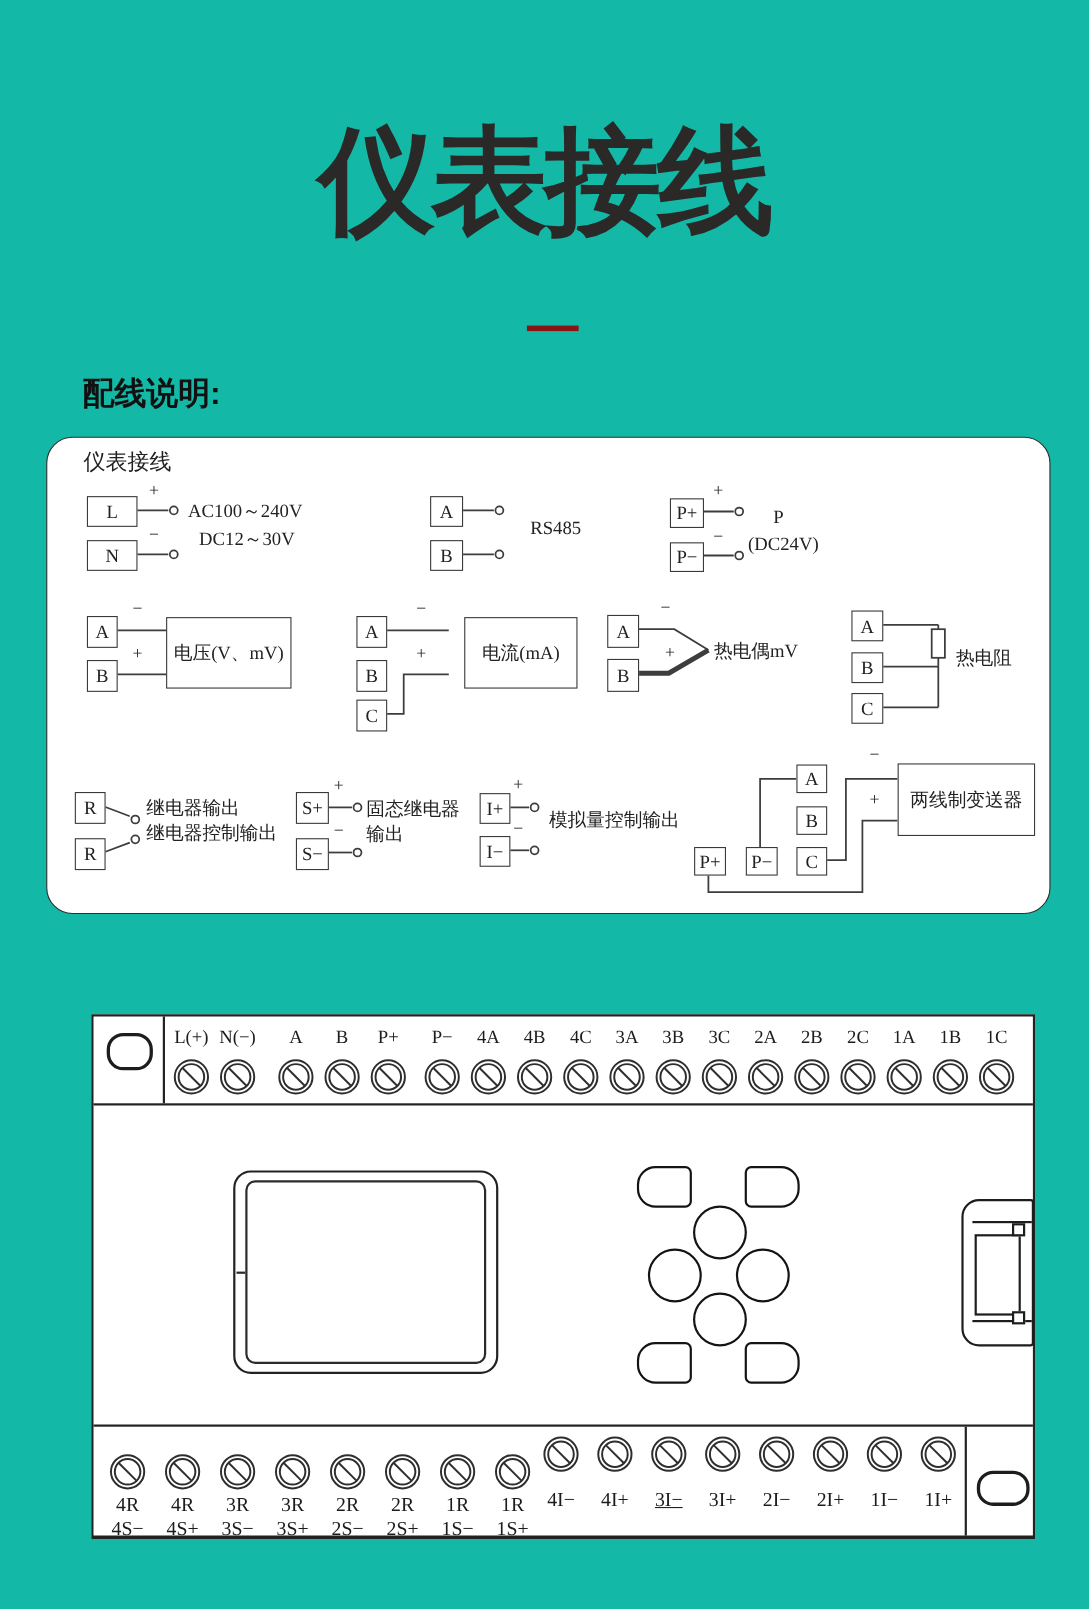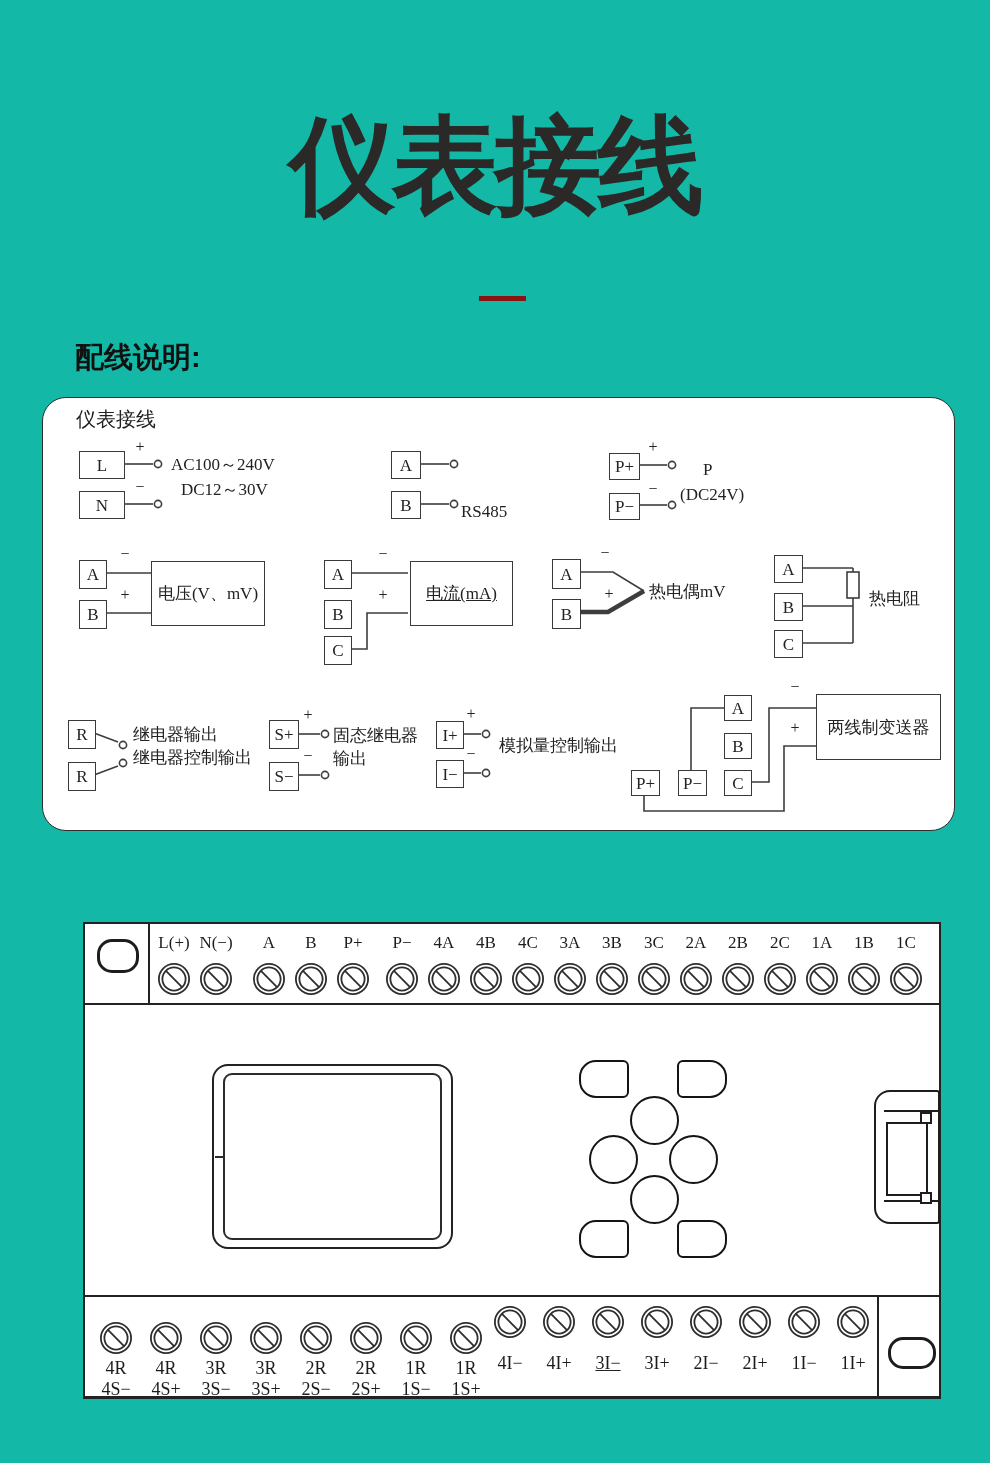--- a/index.html
+++ b/index.html
@@ -133,41 +133,41 @@
 
     <div class="tb" style="left:36px;top:53px;width:44px;height:26px;">L</div>
     <div class="tb" style="left:36px;top:93px;width:44px;height:26px;">N</div>
     <span class="sg" style="left:97px;top:49px;">+</span>
     <span class="sg" style="left:97px;top:89px;">−</span>
     <div class="lbl" style="left:128px;top:57px;">AC100～240V</div>
     <div class="lbl" style="left:138px;top:82px;">DC12～30V</div>
 
     <div class="tb" style="left:348px;top:53px;width:28px;height:26px;">A</div>
     <div class="tb" style="left:348px;top:93px;width:28px;height:26px;">B</div>
-    <div class="lbl" style="left:418px;top:72px;margin-top:32px;">RS485</div>
+    <div class="lbl" style="left:439px;top:72px;">RS485</div>
 
     <div class="tb" style="left:566px;top:55px;width:29px;height:25px;">P+</div>
     <div class="tb" style="left:566px;top:95px;width:29px;height:25px;">P−</div>
     <span class="sg" style="left:610px;top:49px;">+</span>
     <span class="sg" style="left:610px;top:91px;">−</span>
     <div class="lbl" style="left:660px;top:62px;">P</div>
     <div class="lbl" style="left:637px;top:87px;">(DC24V)</div>
 
     <div class="tb" style="left:36px;top:162px;width:26px;height:27px;">A</div>
     <div class="tb" style="left:36px;top:202px;width:26px;height:27px;">B</div>
     <span class="sg" style="left:82px;top:156px;">−</span>
     <span class="sg" style="left:82px;top:197px;">+</span>
     <div class="bigbox" style="left:108px;top:163px;width:112px;height:63px;">电压(V、mV)</div>
 
     <div class="tb" style="left:281px;top:162px;width:26px;height:27px;">A</div>
     <div class="tb" style="left:281px;top:202px;width:26px;height:27px;">B</div>
     <div class="tb" style="left:281px;top:238px;width:26px;height:27px;">C</div>
     <span class="sg" style="left:340px;top:156px;">−</span>
     <span class="sg" style="left:340px;top:197px;">+</span>
-    <div class="bigbox" style="left:367px;top:163px;width:101px;height:63px;text-decoration:underline;">电流(mA)</div>
+    <div class="bigbox" style="left:379px;top:163px;width:101px;height:63px;">电流(mA)</div>
 
     <div class="tb" style="left:509px;top:161px;width:27px;height:28px;">A</div>
     <div class="tb" style="left:509px;top:201px;width:27px;height:28px;">B</div>
     <span class="sg" style="left:562px;top:155px;">−</span>
     <span class="sg" style="left:566px;top:196px;">+</span>
     <div class="lbl" style="left:606px;top:184px;">热电偶mV</div>
 
     <div class="tb" style="left:731px;top:157px;width:27px;height:26px;">A</div>
     <div class="tb" style="left:731px;top:195px;width:27px;height:26px;">B</div>
     <div class="tb" style="left:731px;top:232px;width:27px;height:26px;">C</div>

